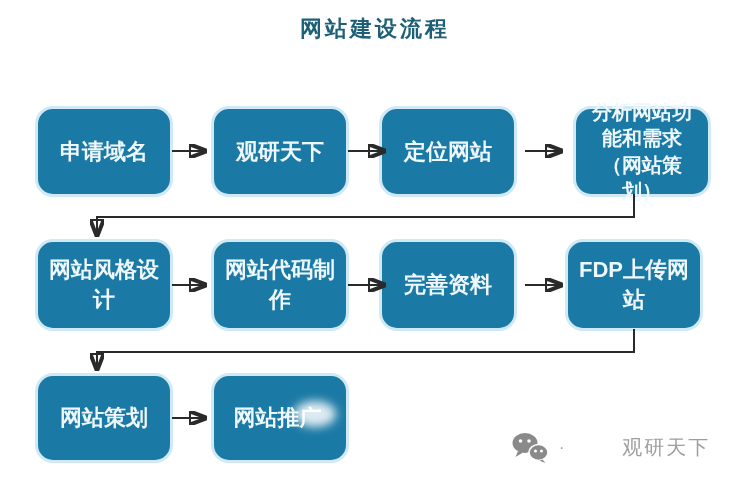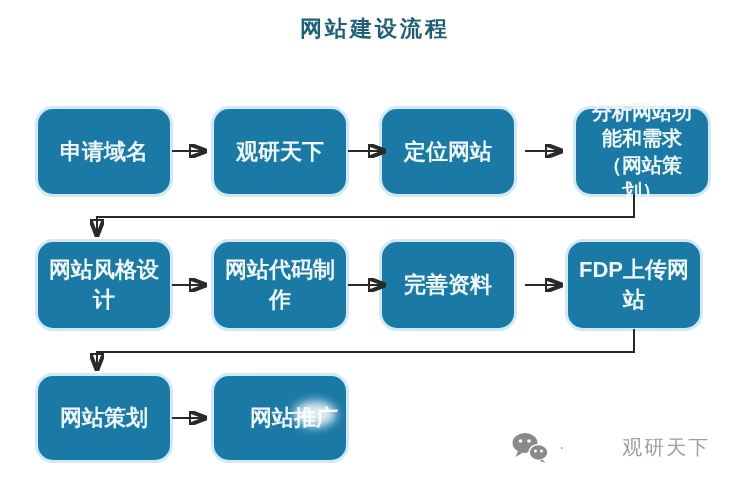--- a/index.html
+++ b/index.html
@@ -54,21 +54,21 @@
     padding:4px 8px;
   }
   .row1{top:109px;height:85px;}
   .row2{top:242px;height:86px;}
   .row3{top:376px;height:84px;}
   .col1{left:38px;}
   .col2{left:214px;}
   .col3{left:382px;}
   .col4{left:568px;}
   .flow-box.multiline{font-size:20px;padding:20px 9px;line-height:1.32;margin-left:8px;}
-  .flow-box.promo{justify-content:flex-end;padding-left:3px;}
+  .flow-box.promo{justify-content:center;padding-left:3px;}
   .connector-layer{
     position:absolute;
     inset:0;
     width:750px;
     height:482px;
     pointer-events:none;
   }
   .connector-layer path{
     stroke:var(--line-color);
     stroke-width:2;

